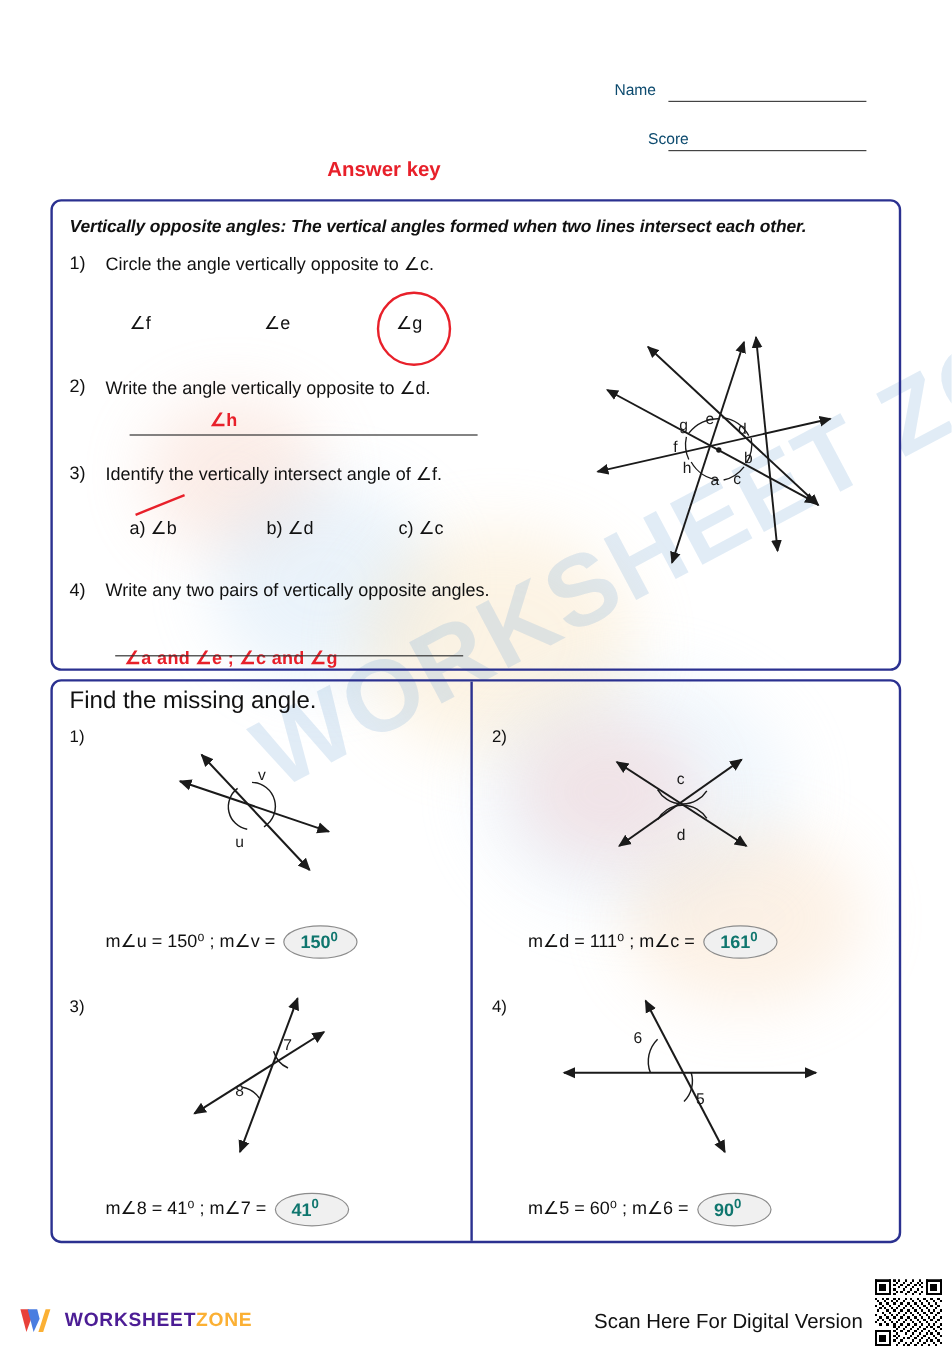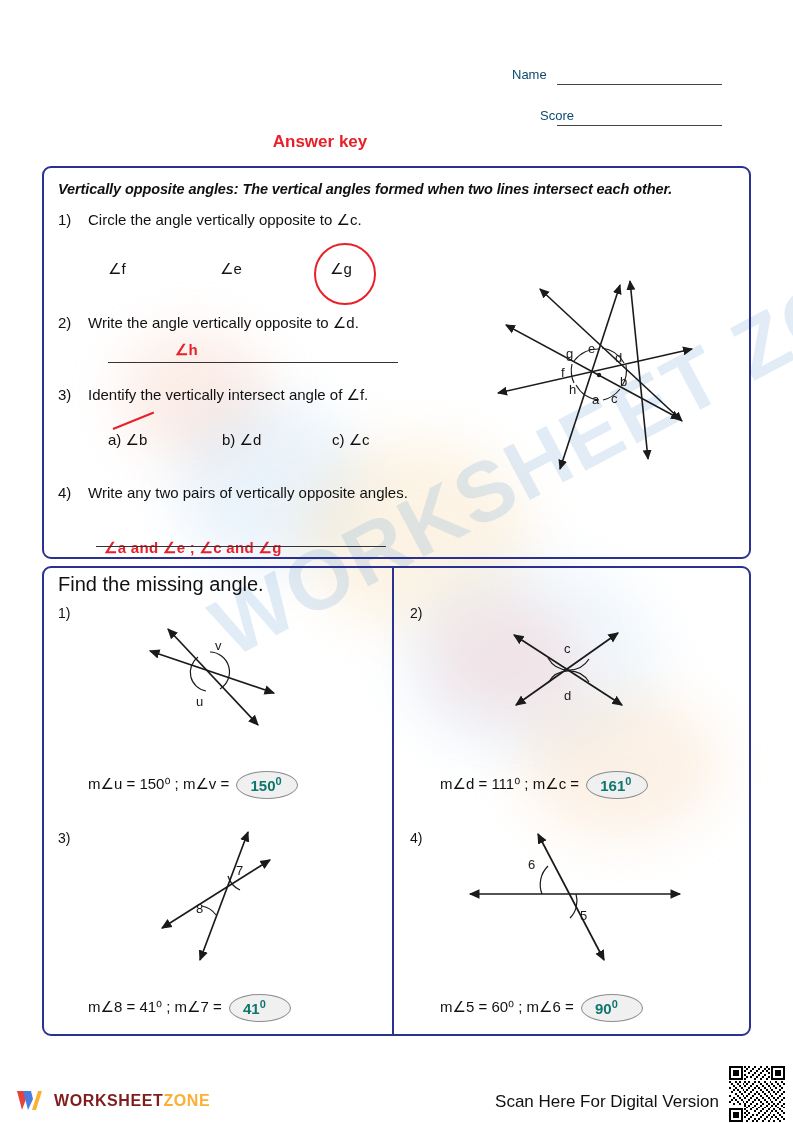--- a/index.html
+++ b/index.html
@@ -162,21 +162,21 @@
     font-weight: 700;
     font-size: 15px;
     text-align: left;
     vertical-align: middle;
     margin-left: 3px;
   }
   .sup { font-size: 11px; vertical-align: super; }
   .logo { position: absolute; left: 16px; top: 1088px; display: flex; align-items: center; gap: 8px; }
   .logo-mark { width: 30px; height: 26px; }
   .logo-text { font-size: 16px; font-weight: 700; letter-spacing: .6px; }
-  .lt-blue { color: #7f1d1d; }
+  .lt-blue { color: #4c1d95; }
   .lt-orange { color: #fbb034; }
 
   .scan-text {
     position: absolute; right: 74px; top: 1092px;
     font-size: 17px; color: #111;
   }
   .qr { position: absolute; right: 8px; top: 1066px; width: 56px; height: 56px; }
 </style>
 </head>
 <body>

